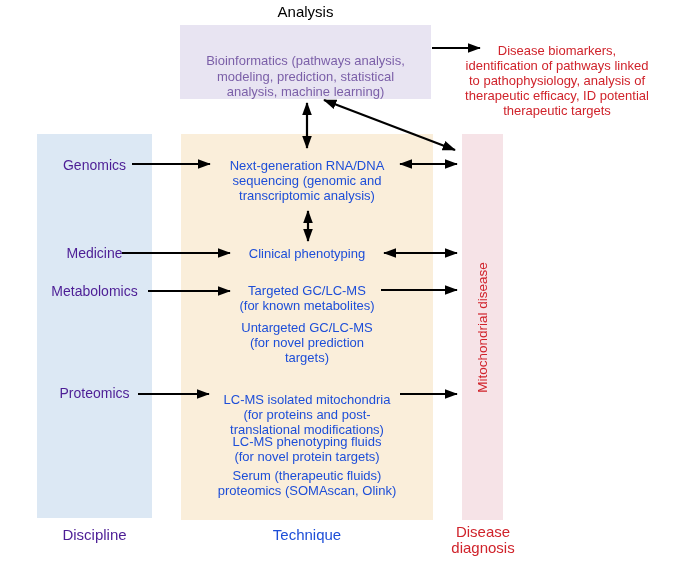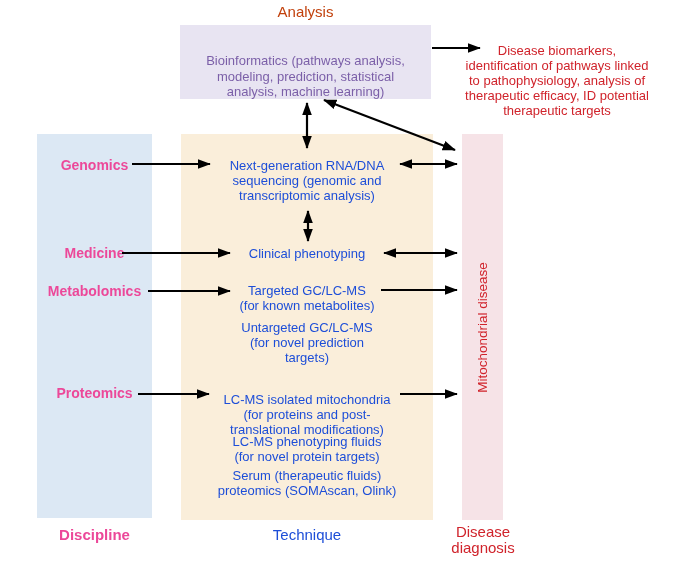--- a/index.html
+++ b/index.html
@@ -11,22 +11,22 @@
     overflow: hidden;
   }
   .abs { position: absolute; }
   .box { position: absolute; }
   .purple-box { left: 180px; top: 25px; width: 251px; height: 74px; background: #e8e4f2; }
   .blue-box   { left: 37px;  top: 134px; width: 115px; height: 384px; background: #dce8f4; }
   .orange-box { left: 181px; top: 134px; width: 252px; height: 386px; background: #faeeda; }
   .pink-box   { left: 462px; top: 134px; width: 41px;  height: 386px; background: #f6e3e7; }
 
   .txt { position: absolute; text-align: center; }
-  .purple-t { color: #c2410c; }
-  .blue-t   { color: #ec4899; font-weight: bold; }
+  .purple-t { color: #000000; }
+  .blue-t   { color: #4c1d95; }
   .orange-t { color: #1d4ed8; }
   .red-t    { color: #d0232b; }
 
   .analysis-label { left: 180px; top: 3px; width: 251px; font-size: 15px; }
   .bioinfo-text { left: 182px; top: 53px; width: 247px; font-size: 13px; line-height: 15.5px; color: #7b5fa8; }
   .outcomes-text { left: 450px; top: 43px; width: 214px; font-size: 13px; line-height: 15px; }
 
   .disc-label { left: 37px; width: 115px; font-size: 14px; line-height: 15px; }
   .tech-item  { left: 181px; width: 252px; font-size: 13px; line-height: 15px; }
 

